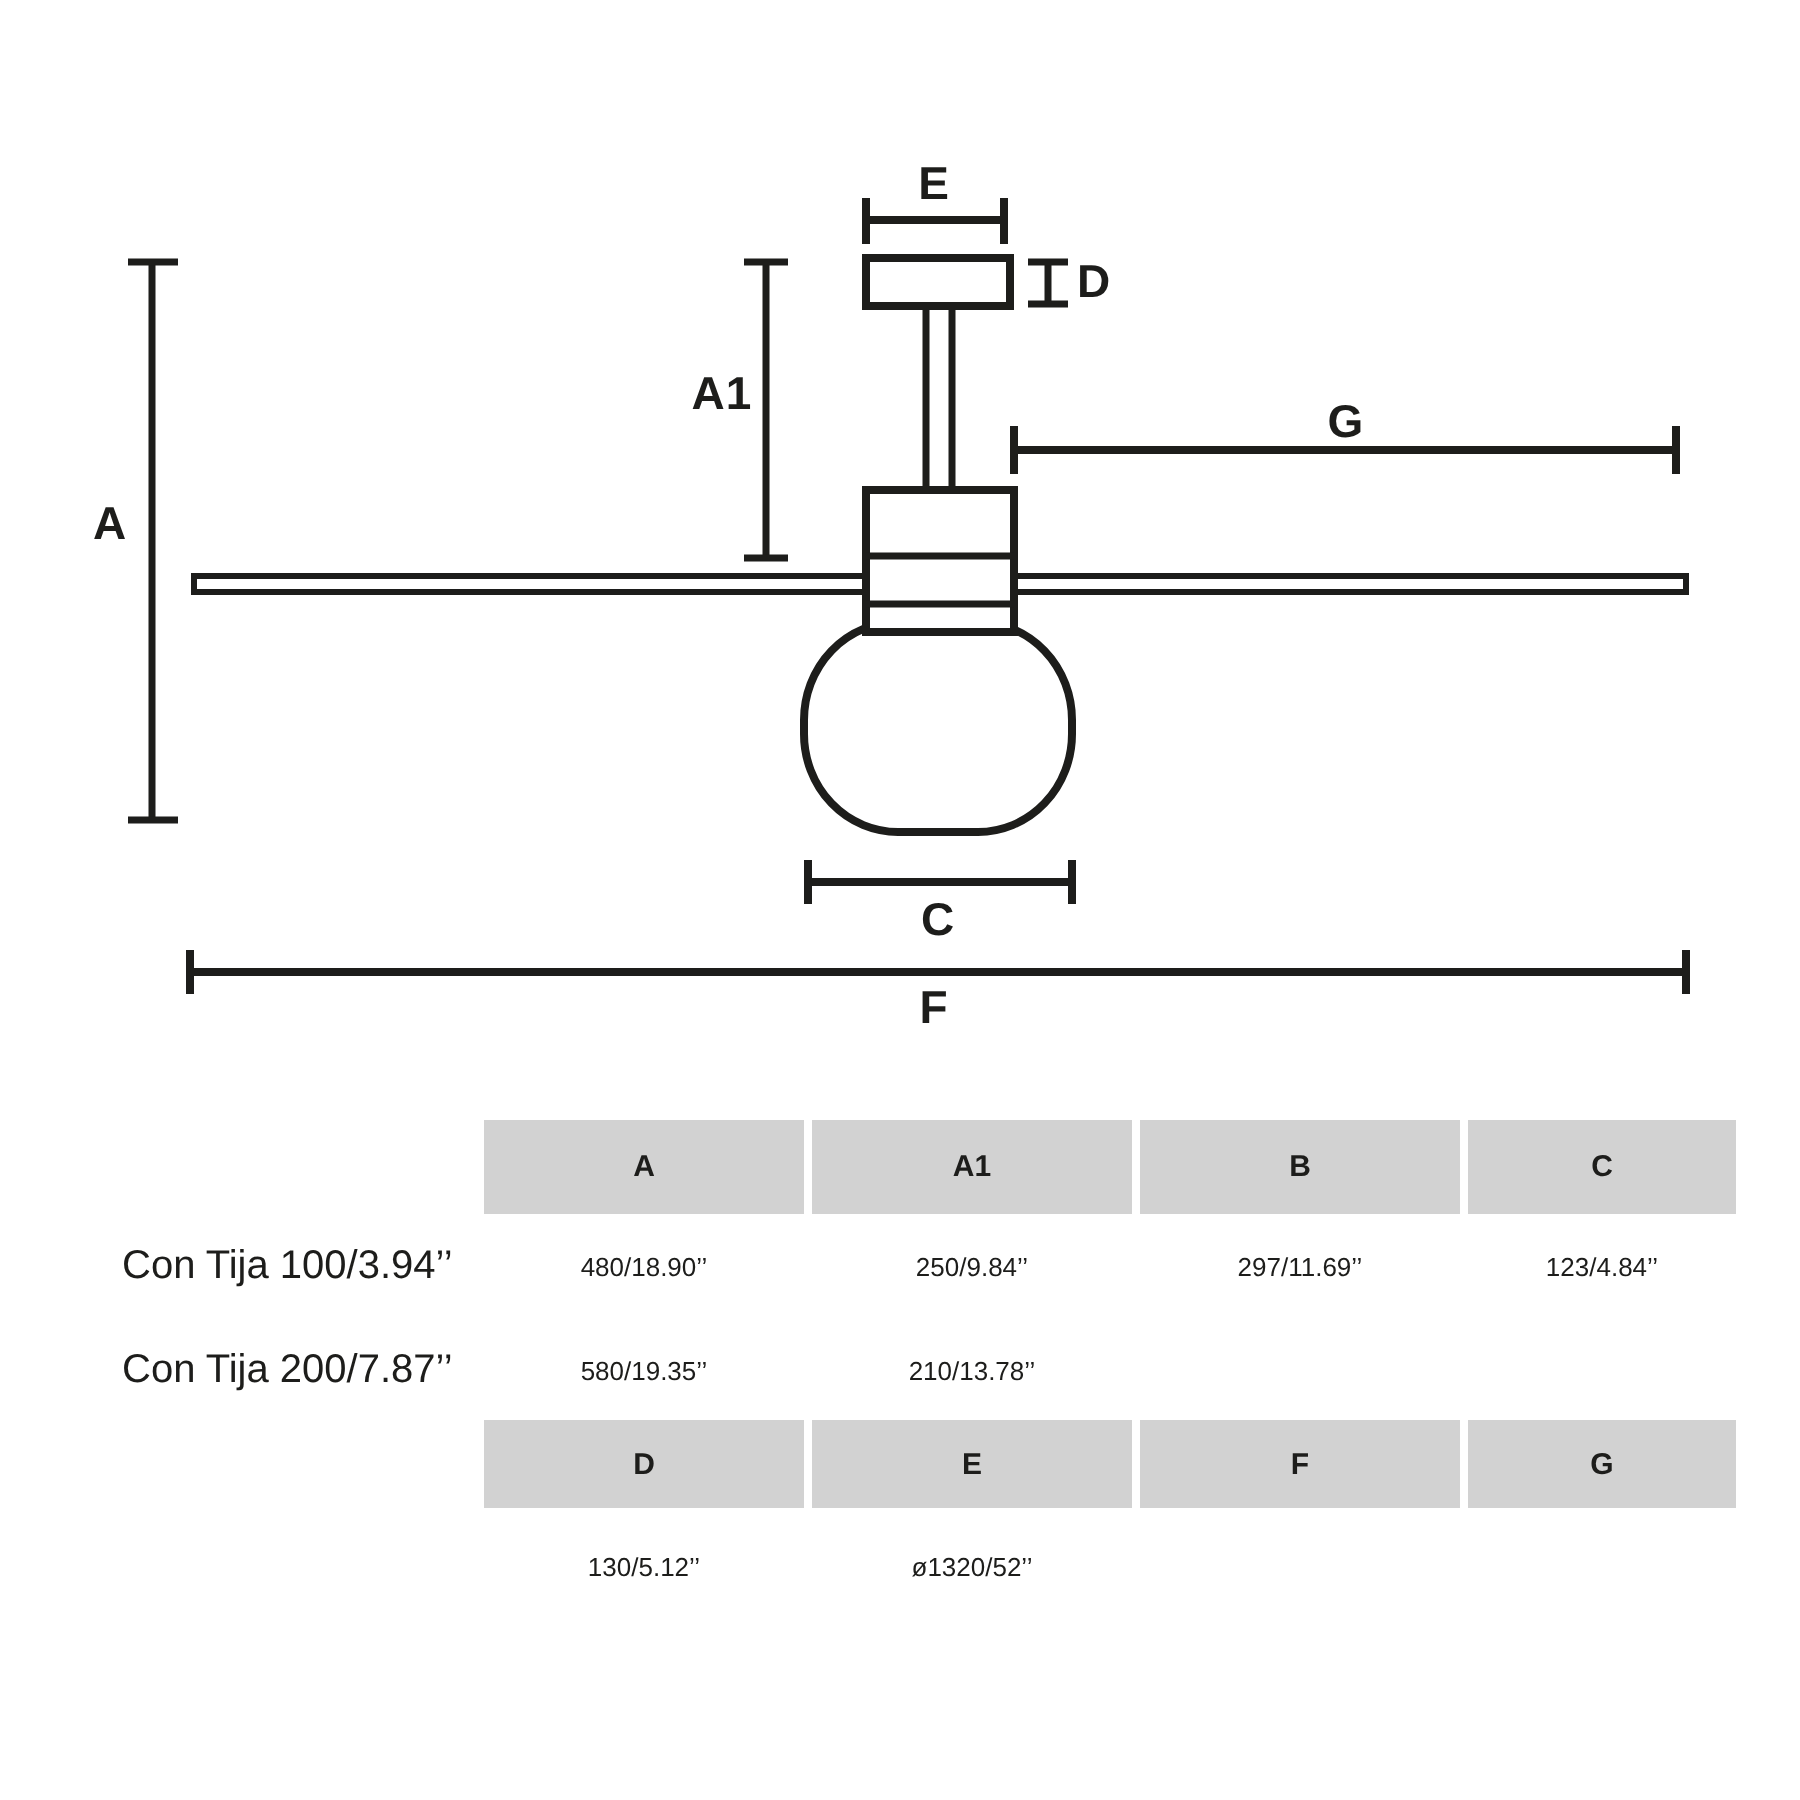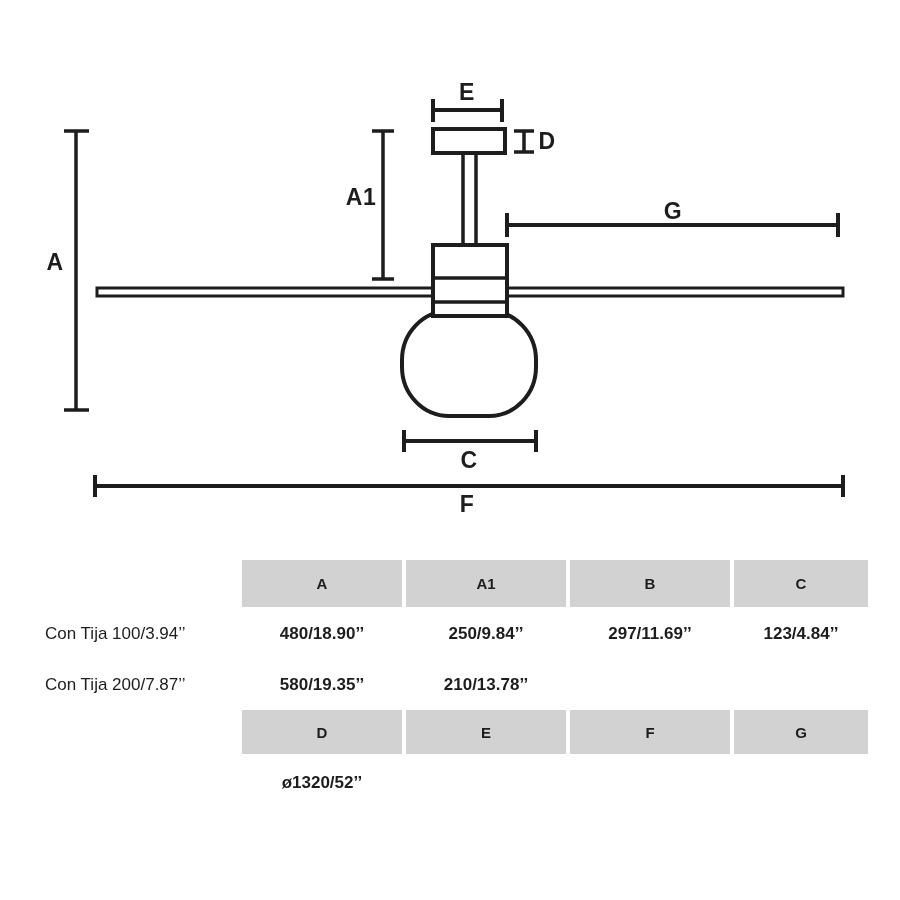--- a/index.html
+++ b/index.html
@@ -45,27 +45,27 @@
     align-items: center;
     justify-content: center;
     white-space: nowrap;
   }
   .th {
     background: #d2d2d2;
     font-weight: bold;
     font-size: 15px;
   }
   .td {
-    font-size: 17px;
-    font-weight: bold;
+    font-size: 13px;
   }
   .rowlabel {
     justify-content: flex-start;
     padding-left: 7px;
-    font-size: 17px;
+    font-size: 20px;
+    margin-left: 16px;
   }
   .spacer { }
 </style>
 </head>
 <body>
 
 <div class="stage">
 
   <svg class="drawing-svg" width="900" height="540" viewBox="0 0 900 540">
     <g stroke="#1d1d1b" fill="none" stroke-linecap="butt">
@@ -156,16 +156,17 @@
     <div class="cell td"></div>
     <div class="cell td"></div>
 
     <div class="cell spacer"></div>
     <div class="cell th">D</div>
     <div class="cell th">E</div>
     <div class="cell th">F</div>
     <div class="cell th">G</div>
 
     <div class="cell spacer"></div>
+    <div class="cell td">130/5.12’’</div>
     <div class="cell td">ø1320/52’’</div>
 
   </div>
 </div>
 
 </body></html>

